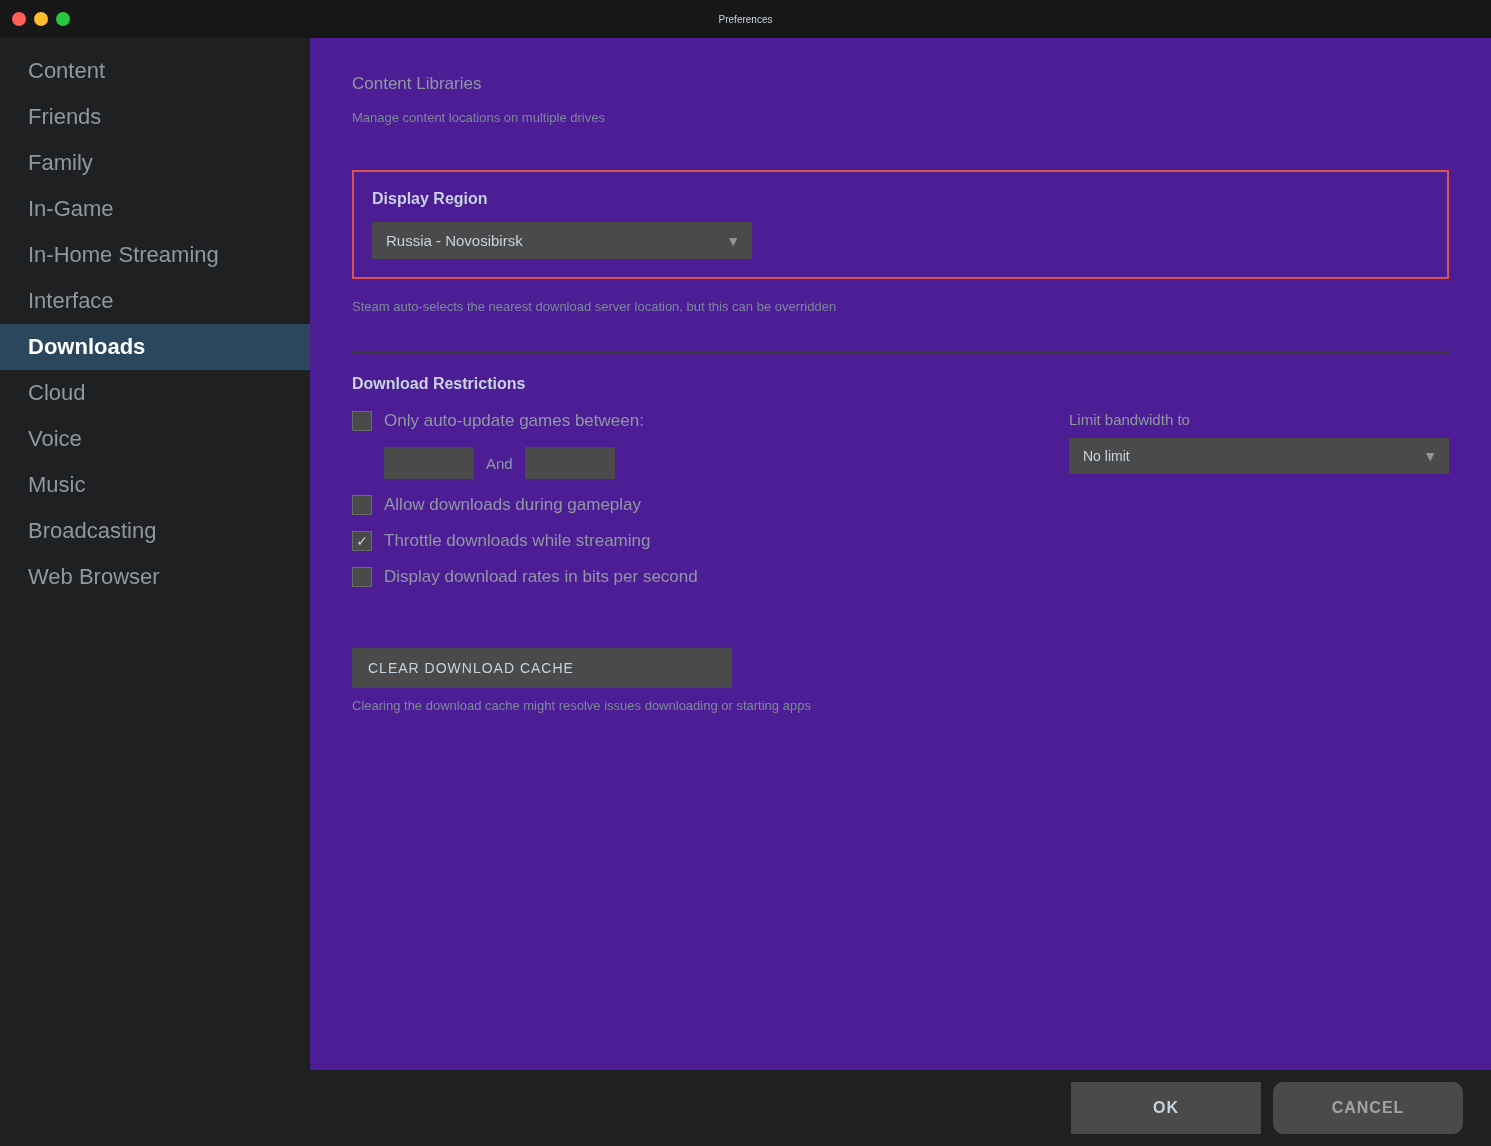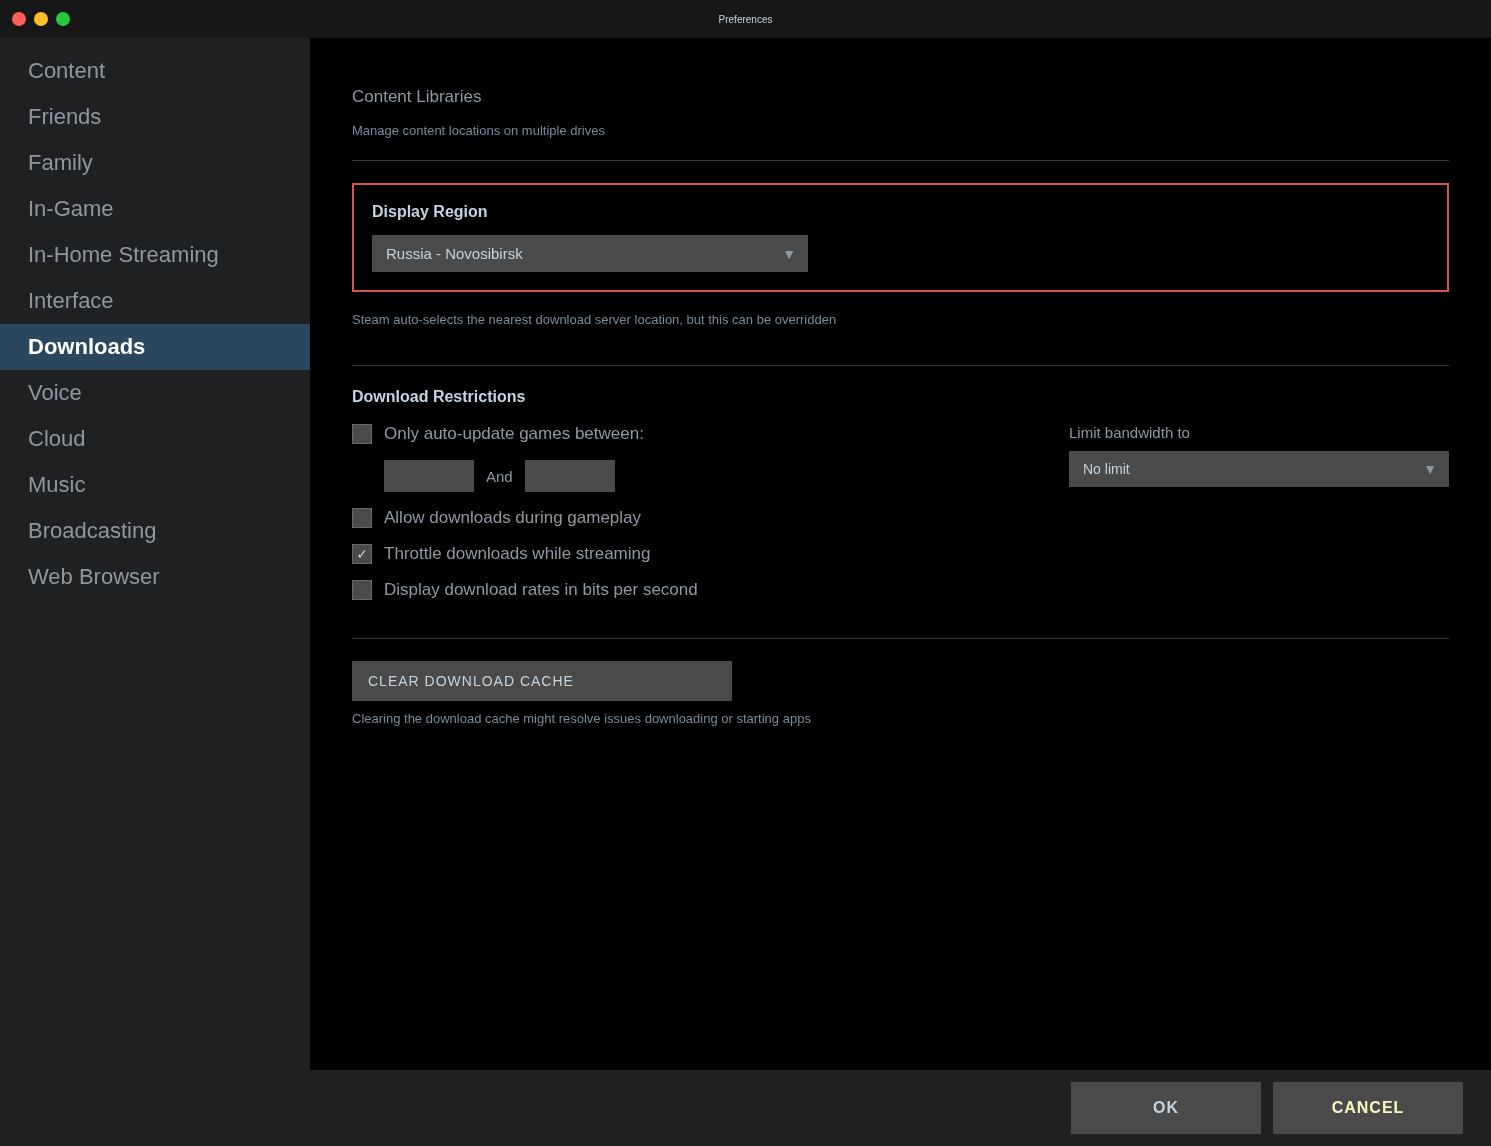--- a/index.html
+++ b/index.html
@@ -74,22 +74,22 @@
 
     .sidebar-item.active {
       background: #2a475e;
       color: #ffffff;
       font-weight: bold;
     }
 
     
     .content {
       flex: 1;
-      background: #000000;
-      padding: 49px 42px 0 42px;
+      background: #4c1d95;
+      padding: 36px 42px 0 42px;
       overflow-y: auto;
       display: flex;
       flex-direction: column;
     }
 
     .section-title {
       font-size: 17px;
       color: #8f98a0;
       margin-bottom: 16px;
     }
@@ -130,21 +130,21 @@
 
     .region-label {
       font-size: 16px;
       color: #c6d4df;
       margin-bottom: 14px;
       font-weight: bold;
     }
 
     .region-select-wrapper {
       position: relative;
-      width: 436px;
+      width: 380px;
     }
 
     .region-select {
       width: 100%;
       background: #4a4a4a;
       border: none;
       color: #c6d4df;
       font-size: 15px;
       padding: 10px 40px 10px 14px;
       appearance: none;
@@ -281,21 +281,22 @@
       text-transform: uppercase;
     }
 
     .ok-btn {
       background: #4a4a4a;
       color: #c6d4df;
     }
 
     .cancel-btn {
       background: #4a4a4a;
-      color: #fef9c3;
+      color: #a3a3a3;
+      border-radius: 10px;
     }
 
     .cache-btn {
       width: 380px;
       text-align: left;
       font-size: 14px;
       padding: 12px 16px;
       background: #4a4a4a;
       color: #c6d4df;
       border: none;
@@ -320,22 +321,22 @@
 <div class="main-container">
 
   <div class="sidebar">
     <div class="sidebar-item">Content</div>
     <div class="sidebar-item">Friends</div>
     <div class="sidebar-item">Family</div>
     <div class="sidebar-item">In-Game</div>
     <div class="sidebar-item">In-Home Streaming</div>
     <div class="sidebar-item">Interface</div>
     <div class="sidebar-item active">Downloads</div>
+    <div class="sidebar-item">Cloud</div>
     <div class="sidebar-item">Voice</div>
-    <div class="sidebar-item">Cloud</div>
     <div class="sidebar-item">Music</div>
     <div class="sidebar-item">Broadcasting</div>
     <div class="sidebar-item">Web Browser</div>
   </div>
 
   <div class="content">
 
     <div>
       <div class="section-title">Content Libraries</div>
       <div class="hint-text">Manage content locations on multiple drives</div>

